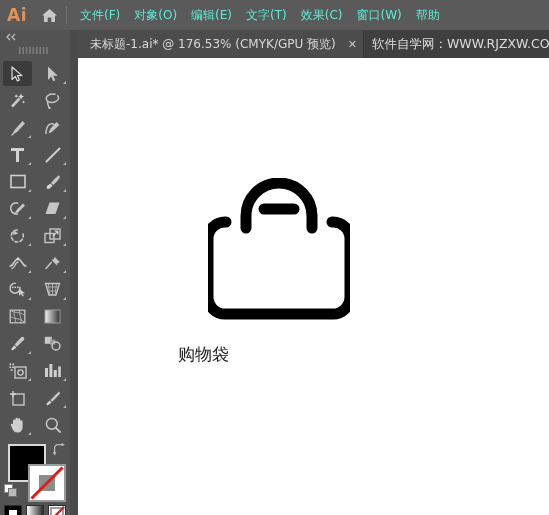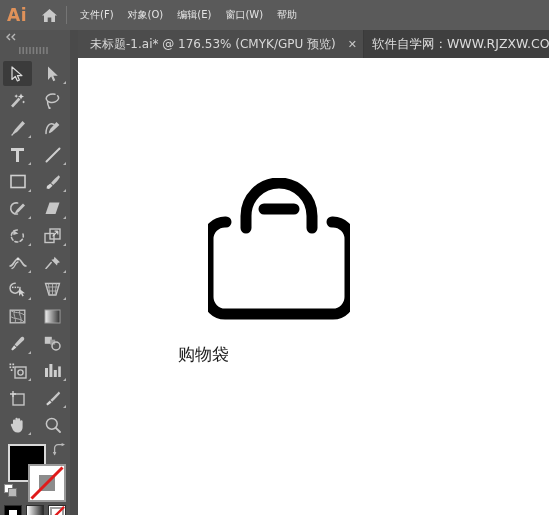--- a/index.html
+++ b/index.html
@@ -23,21 +23,21 @@
   }
   .home-btn{
     width:30px;height:30px;display:flex;align-items:center;justify-content:center;
   }
   .home-glyph{display:block;}
   .menu-divider{
     width:1px;height:18px;background:#757575;margin:0 6px 0 2px;
   }
   .menu-items{display:flex;align-items:center;height:30px;overflow:hidden;}
   .menu-item{
-    color:#e5e5e5;font-size:10px;padding:0 7px;height:30px;
+    color:#5eead4;font-size:12px;padding:0 7px;height:30px;
     display:flex;align-items:center;white-space:nowrap;
     font-family:"DejaVu Sans","Liberation Sans",sans-serif;
   }
 
   
   .tabbar{
     position:absolute;left:0;top:30px;width:549px;height:28px;
     background:#3f3f3f;
   }
   .tab-strip{
@@ -153,20 +153,22 @@
     <div class="home-btn">
       <svg class="home-glyph" width="17" height="15" viewBox="0 0 17 15">
         <path d="M8.5 1 L16 7.4 L14 7.4 L14 14 L10.3 14 L10.3 9.4 L6.7 9.4 L6.7 14 L3 14 L3 7.4 L1 7.4 Z" fill="#c9c9c9"></path>
       </svg>
     </div>
     <div class="menu-divider"></div>
     <div class="menu-items">
       <div class="menu-item">文件(F)</div>
       <div class="menu-item">对象(O)</div>
       <div class="menu-item">编辑(E)</div>
+      <div class="menu-item">文字(T)</div>
+      <div class="menu-item">效果(C)</div>
       <div class="menu-item">窗口(W)</div>
       <div class="menu-item">帮助</div>
     </div>
   </div>
 
   <div class="tabbar">
     <div class="tab-strip">
       <div class="tab">
         <span class="tab-title">未标题-1.ai* @ 176.53% (CMYK/GPU 预览)</span>
         <span class="tab-close">✕</span>

